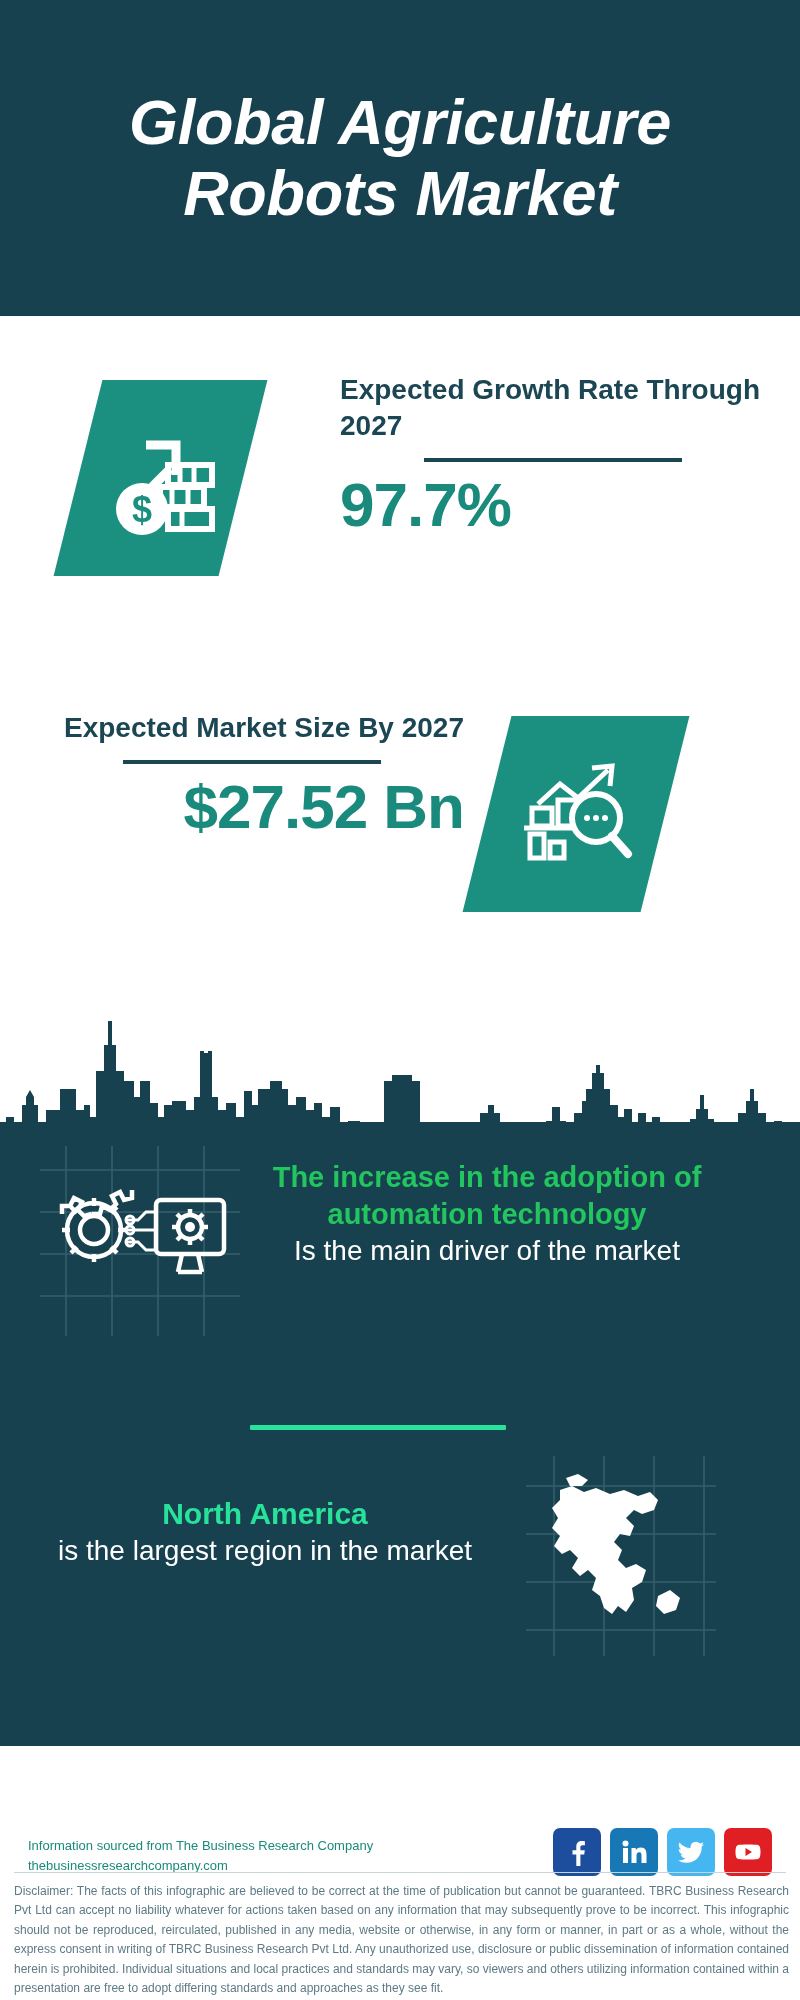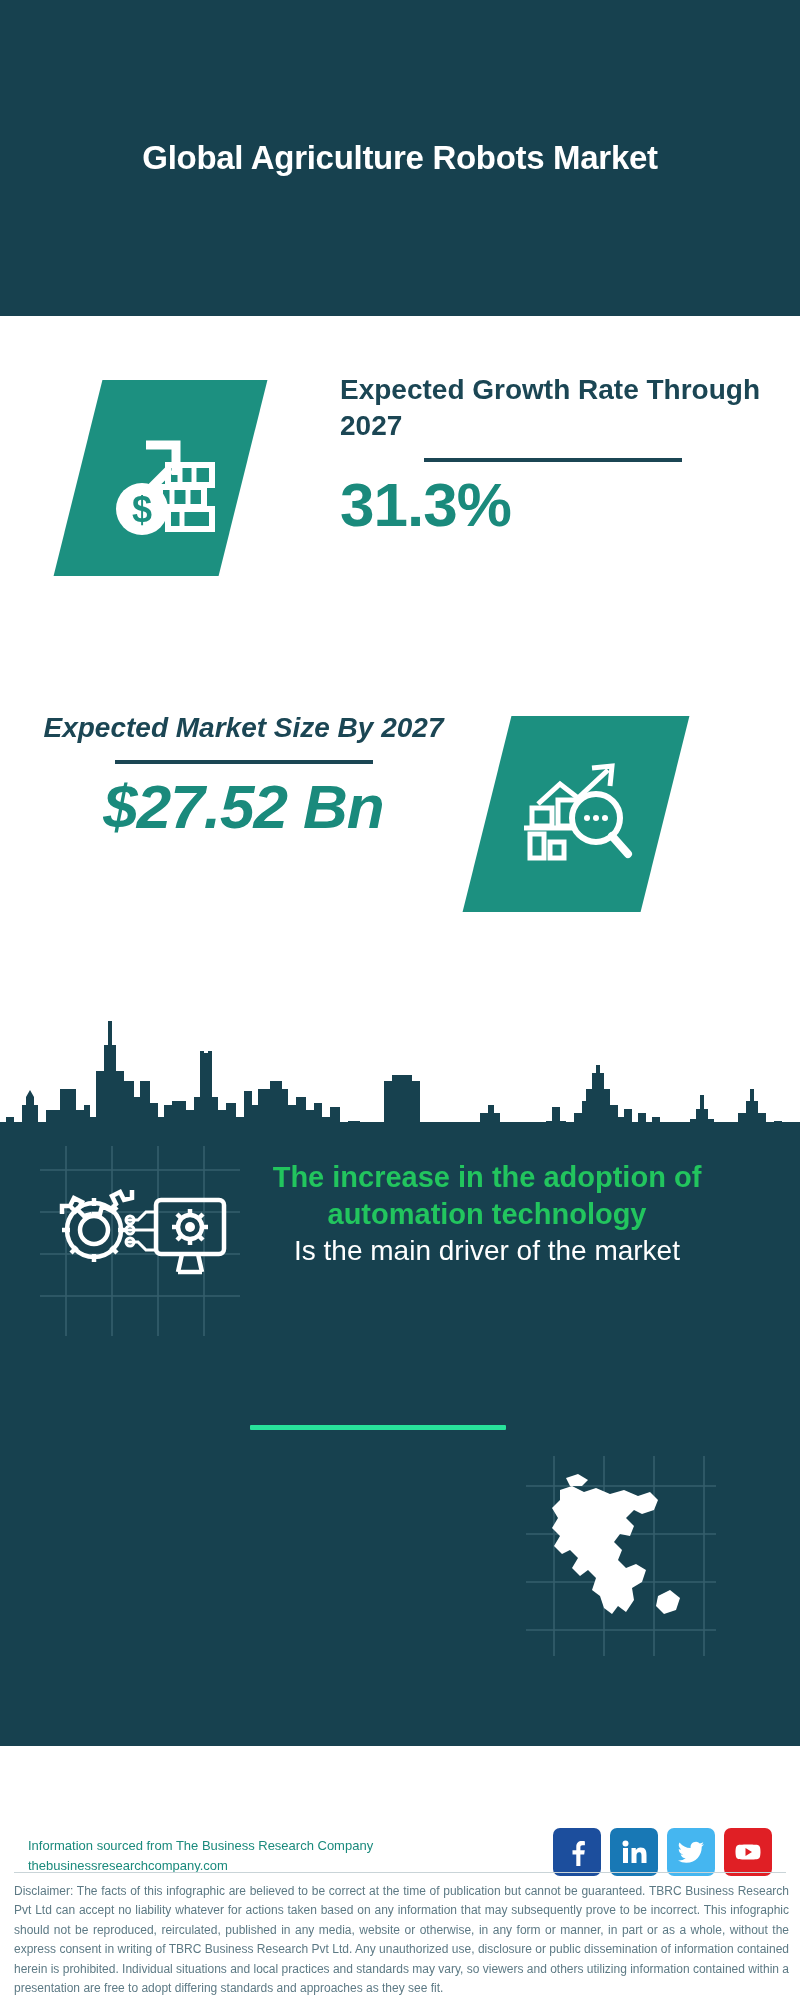--- a/index.html
+++ b/index.html
@@ -11,22 +11,22 @@
     position:relative; overflow:hidden;
   }
 
   
   .header {
     position:absolute; left:0; top:0; width:800px; height:316px;
     background:#17414f;
     display:flex; align-items:center; justify-content:center;
   }
   .header-title {
-    color:#ffffff; font-size:33px; font-weight:bold; line-height:1.12;
-    text-align:center; letter-spacing:-0.3px; max-width:660px;
+    color:#ffffff; font-size:63px; font-weight:bold; line-height:1.12;
+    text-align:center; letter-spacing:-0.3px; max-width:660px;font-style:italic;
   }
 
   
   .white-body {
     position:absolute; left:0; top:316px; width:800px; height:810px;
     background:#ffffff;
   }
 
   
   .stat1 { position:absolute; left:0; top:42px; width:800px; height:260px; }
@@ -50,21 +50,21 @@
   }
   .rule.short { width:258px; }
   .stat-value {
     color:#1a8a7c; font-size:62px; font-weight:bold; line-height:1.0;
     letter-spacing:-1px;
   }
 
   
   .stat2 { position:absolute; left:0; top:380px; width:800px; height:250px; }
   .stat2-text {
-    position:absolute; left:31px; top:14px; width:425px; text-align:center;font-style:italic;
+    position:absolute; left:39px; top:14px; width:425px; text-align:right;
   }
 
   
   .skyline {
     position:absolute; left:0; top:985px; width:800px; height:155px;
     overflow:hidden;
   }
   .skyline svg { display:block; width:800px; height:155px; }
 
   
@@ -160,21 +160,21 @@
           <line x1="80" y1="92" x2="80" y2="112" stroke="#ffffff" stroke-width="5"></line>
 
           <circle cx="40" cy="92" r="26" fill="#ffffff"></circle>
           <text x="40" y="105" font-family="Liberation Sans, sans-serif" font-size="36" font-weight="bold" fill="#1c9080" text-anchor="middle">$</text>
         </svg>
       </span>
     </div>
     <div class="stat1-text">
       <div class="stat-label">Expected Growth Rate Through 2027</div>
       <div class="rule"></div>
-      <div class="stat-value">31.3%</div>
+      <div class="stat-value">97.7%</div>
     </div>
   </div>
 
   <div class="stat2">
     <div class="stat2-text">
       <div class="stat-label">Expected Market Size By 2027</div>
       <div class="rule short"></div>
       <div class="stat-value">$27.52 Bn</div>
     </div>
     <div class="para-icon icon2">
@@ -300,20 +300,22 @@
         L120 28 L116 38 L104 42 L96 38 L88 46 L96 54 L92 64 L82 62 L76 70 L84 78
         L80 88 L88 96 L98 92 L108 98 L104 110 L94 116 L96 128 L88 140 L80 134
         L74 142 L66 136 L62 124 L54 118 L58 106 L50 98 L42 104 L34 96 L40 86
         L32 78 L24 82 L16 74 L22 64 L14 56 L20 46 L14 36 L22 28 Z"></path>
       <path fill="#ffffff" d="M120 124 L132 118 L142 126 L138 138 L126 142 L118 134 Z"></path>
       <path fill="#ffffff" d="M28 6 L40 2 L50 8 L44 14 L32 14 Z"></path>
     </svg>
   </div>
 
   <div class="region-block">
+    <div class="region-name">North America</div>
+    <div class="sub-white">is the largest region in the market</div>
   </div>
 </div>
 
 <div class="green-rule"></div>
 
 <div class="footer">
   <div class="footer-top">
     <div class="footer-src">
       <div>Information sourced from The Business Research Company</div>
       <div>thebusinessresearchcompany.com</div>

